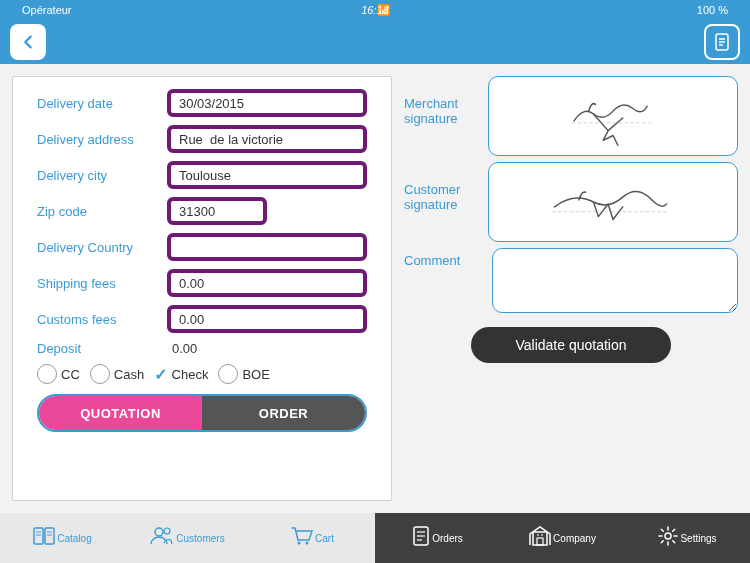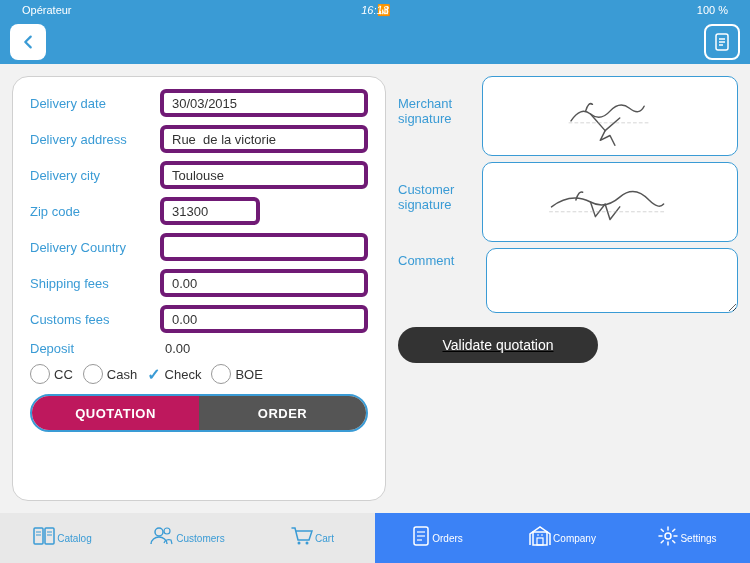--- a/index.html
+++ b/index.html
@@ -48,22 +48,22 @@
       height: calc(563px - 20px - 44px - 50px);
       background: #f2f2f2;
       padding: 12px;
       gap: 12px;
     }
 
     
     .left-panel {
       flex: 1;
       background: white;
-      border-radius: 16px;
-      padding: 12px 17px;
+      border-radius: 2px;
+      padding: 12px 24px;
       border: 1px solid #d0d0d0;
     }
     .form-row {
       display: flex;
       align-items: center;
       margin-bottom: 8px;
     }
     .form-label {
       color: #3a9bd5;
       font-size: 13px;
@@ -112,21 +112,21 @@
     }
     .tab-btn {
       flex: 1;
       height: 34px;
       display: flex; align-items: center; justify-content: center;
       font-size: 13px;
       font-weight: 600;
       cursor: pointer;
       letter-spacing: 0.5px;
     }
-    .tab-btn.active { background: #be185d; color: white; }
+    .tab-btn.active { background: #ec4899; color: white; }
     .tab-btn.inactive { background: #555; color: white; }
 
     
     .right-panel {
       width: 340px;
       display: flex;
       flex-direction: column;
       gap: 6px;
     }
     .sig-section {
@@ -177,23 +177,22 @@
       border-radius: 20px;
       padding: 10px 20px;
       font-size: 14px;
       cursor: pointer;
       align-self: center;
       margin-top: 4px;
       width: 200px;
     }
     .validate-wrapper {
       display: flex;
-      justify-content: flex-start;
+      justify-content: center;
       margin-top: 4px;
-      text-decoration: underline;
     }
 
     
     .bottom-nav {
       height: 50px;
       display: flex;
       position: absolute;
       bottom: 0;
       left: 0;
       right: 0;
@@ -202,21 +201,21 @@
       flex: 1;
       display: flex;
       flex-direction: row;
       align-items: center;
       justify-content: center;
       font-size: 10px;
       gap: 2px;
       cursor: pointer;
     }
     .nav-item.light { background: #e8e8e8; color: #3a9bd5; }
-    .nav-item.dark { background: #3b82f6; color: white; }
+    .nav-item.dark { background: #404040; color: white; }
     .nav-icon { font-size: 18px; }
   </style>
 </head>
 <body>
 
 <div class="status-bar">
   <span>Opérateur</span>
   <span>📶</span>
   <span class="status-bar-center">16:13</span>
   <span>100 %</span>

